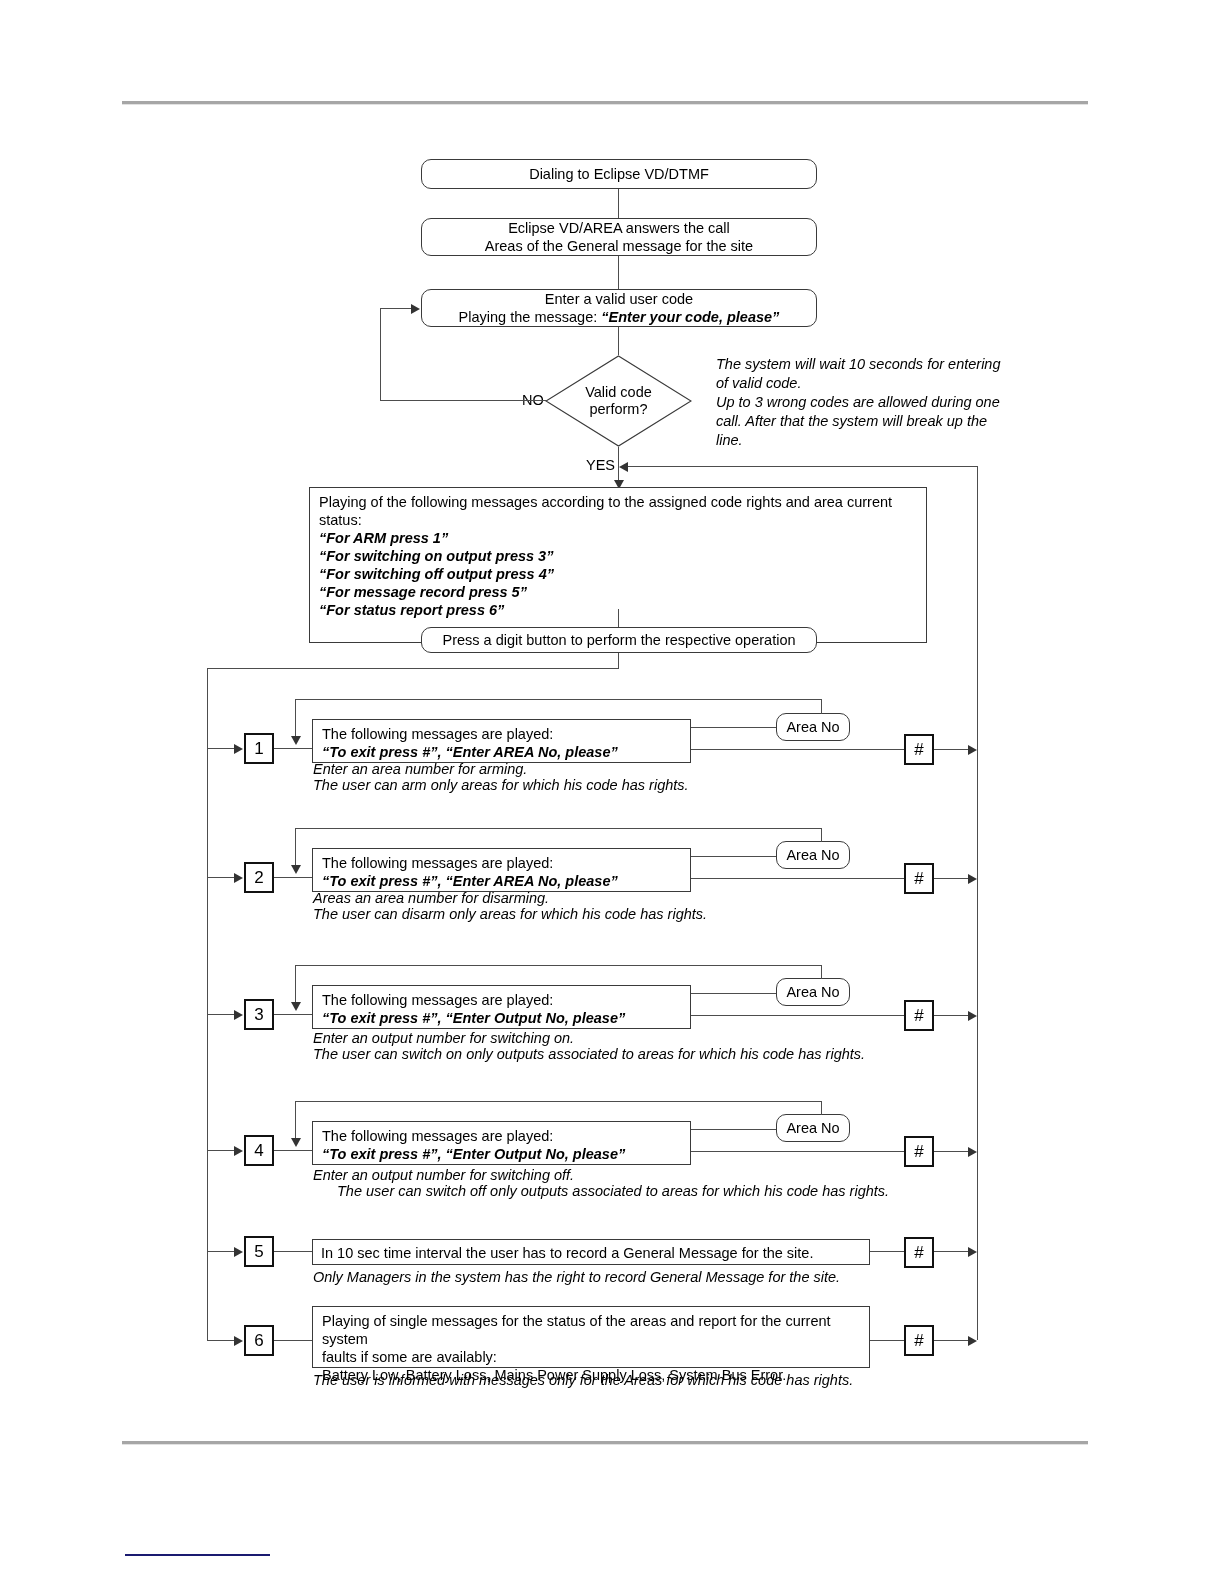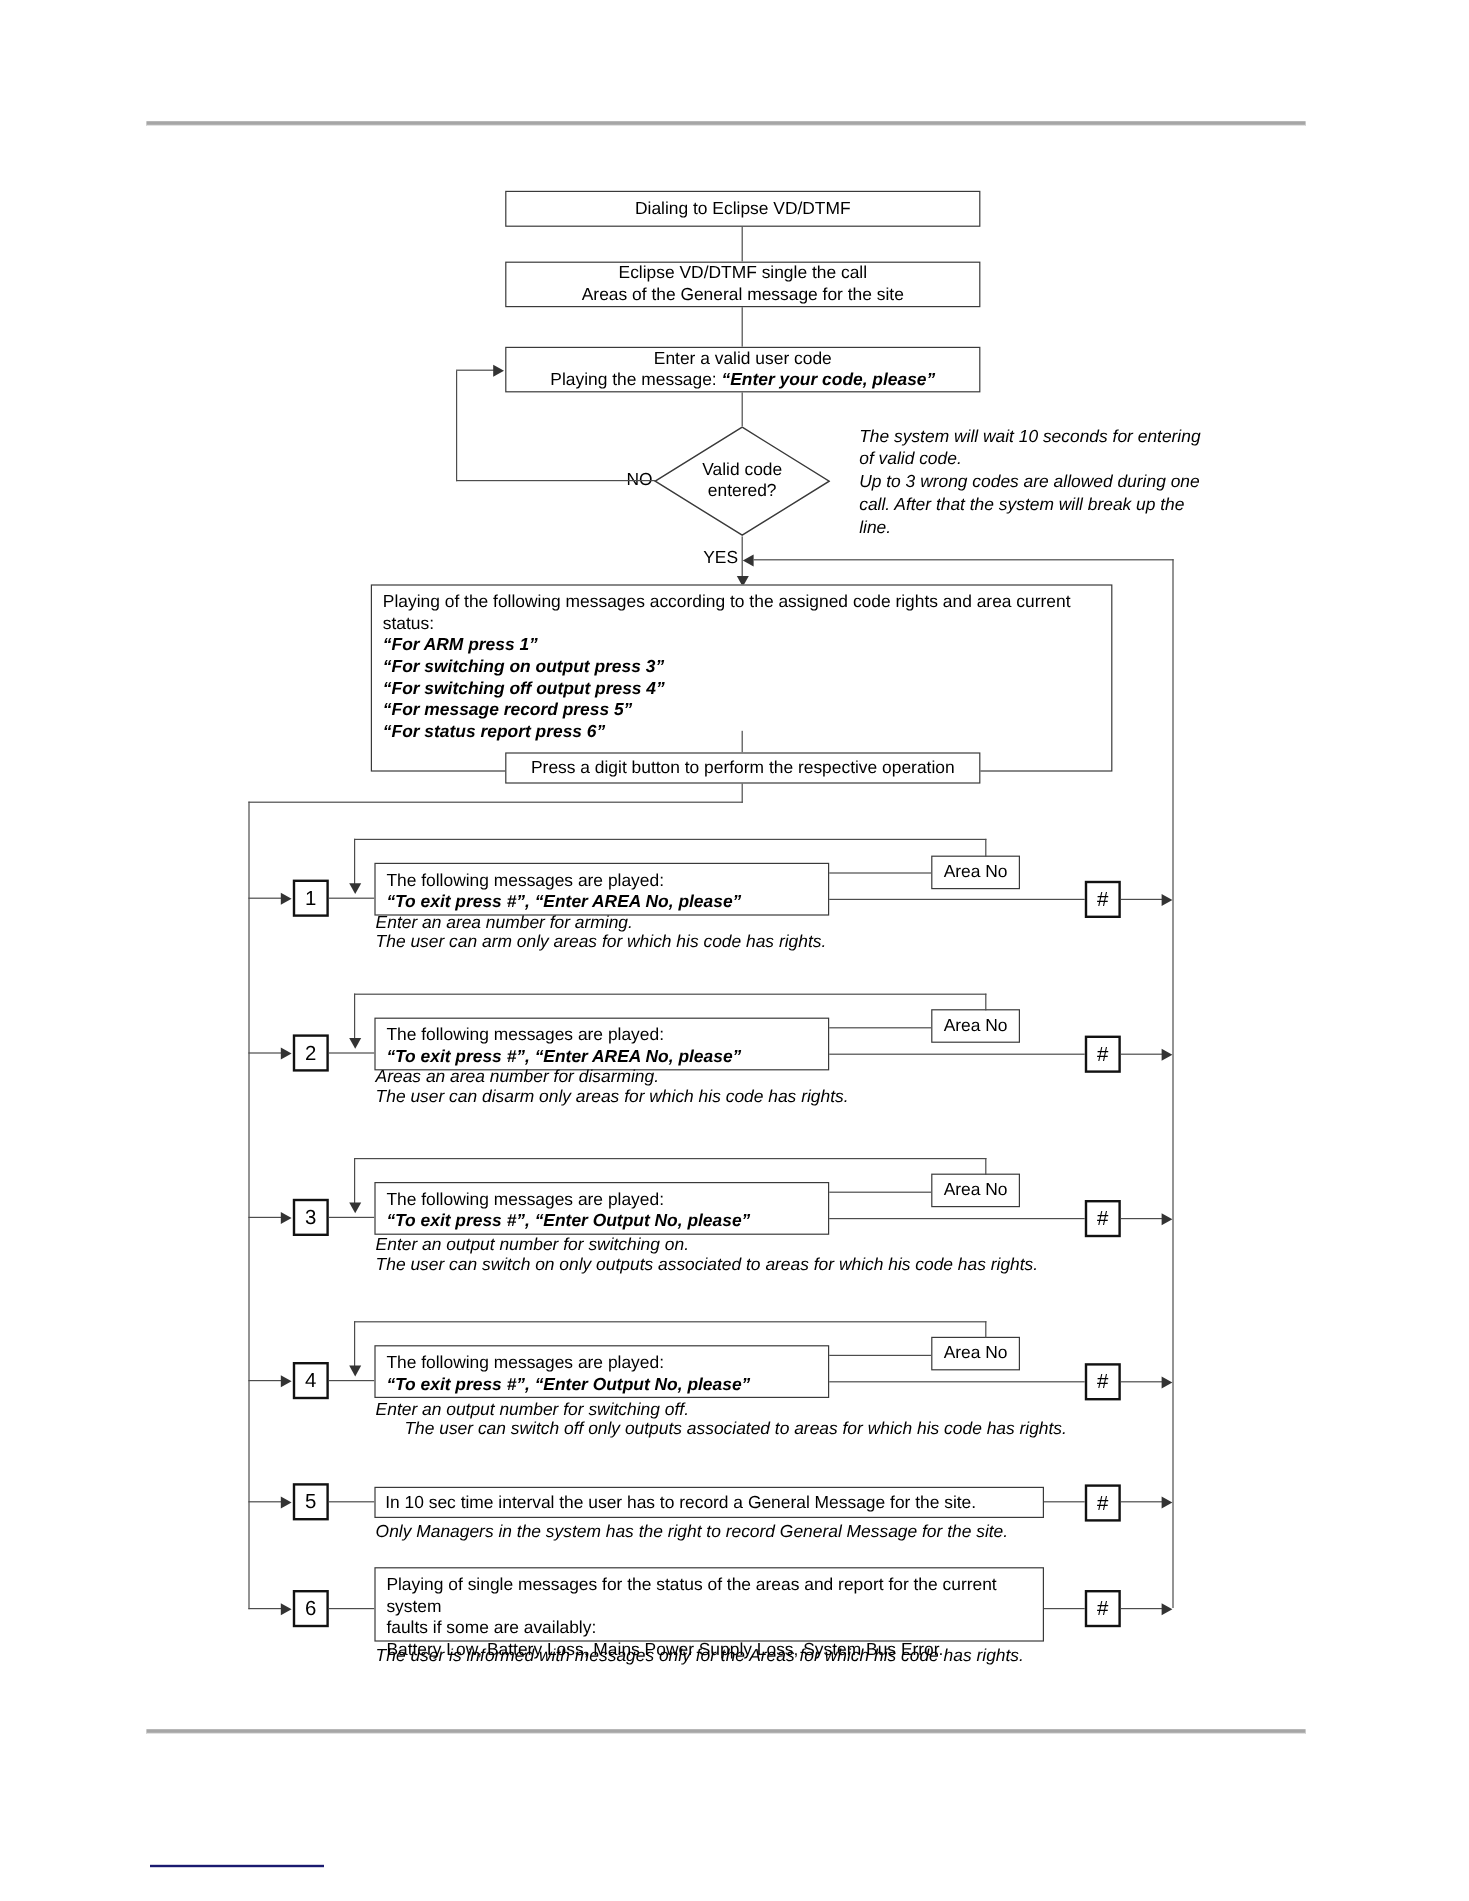--- a/index.html
+++ b/index.html
@@ -23,21 +23,21 @@
     position:absolute;left:125px;top:1554px;width:145px;height:2px;
     background:#1a1a70;
   }
 
   
   .box{
     position:absolute;box-sizing:border-box;
     border:1px solid #3a3a3a;background:#fff;
     font-size:14.5px;line-height:18px;color:#000;
   }
-  .box.center{display:flex;flex-direction:column;align-items:center;justify-content:center;text-align:center;}
+  .box.center{display:flex;flex-direction:column;align-items:center;justify-content:center;text-align:center;border-radius:10px;}
   .box.left{padding:5px 8px 5px 9px;}
   .box .b{font-weight:bold;font-style:italic;}
   .box .i{}
 
   
   .keybox{
     position:absolute;box-sizing:border-box;
     border:2.5px solid #111;background:#fff;
     display:flex;align-items:center;justify-content:center;
     font-size:17px;line-height:17px;color:#000;
@@ -75,40 +75,40 @@
   <div class="rule bottom"></div>
   <div class="footnote-rule"></div>
 
   <div class="box center" style="left:421px;top:159px;width:396px;height:30px;">
     <span>Dialing to Eclipse VD/DTMF</span>
   </div>
 
   <div class="ln v" style="left:618px;top:189px;height:29px;"></div>
 
   <div class="box center" style="left:421px;top:218px;width:396px;height:38px;">
-    <span>Eclipse VD/DTMF single the call</span>
+    <span>Eclipse VD/AREA answers the call</span>
     <span>Areas of the General message for the site</span>
   </div>
   <div class="ln v" style="left:618px;top:256px;height:33px;"></div>
 
   <div class="box center" style="left:421px;top:289px;width:396px;height:38px;">
     <span>Enter a valid user code</span>
     <span>
       <span>Playing the message: </span><span class="b">“Enter your code, please”</span>
     </span>
   </div>
   <div class="ln v" style="left:618px;top:327px;height:28px;"></div>
 
   <div class="diamond-wrap" style="left:545px;top:355px;width:147px;height:92px;">
     <svg width="147" height="92" viewBox="0 0 147 92">
       <polygon points="73.5,1 146,46 73.5,91 1,46" fill="#ffffff" stroke="#3a3a3a" stroke-width="1.2"></polygon>
     </svg>
     <div class="diamond-label">
       <span>Valid code</span>
-      <span>entered?</span>
+      <span>perform?</span>
     </div>
   </div>
 
   <div class="txt" style="left:522px;top:391px;">NO</div>
   <div class="ln h" style="left:380px;top:400px;width:166px;"></div>
   <div class="ln v" style="left:380px;top:309px;height:92px;"></div>
   <div class="ln h" style="left:380px;top:308px;width:32px;"></div>
   <div class="arw right" style="left:411px;top:304px;"></div>
 
   <div class="txt note" style="left:716px;top:355px;width:300px;white-space:pre-line;">The system will wait 10 seconds for entering of valid code.

